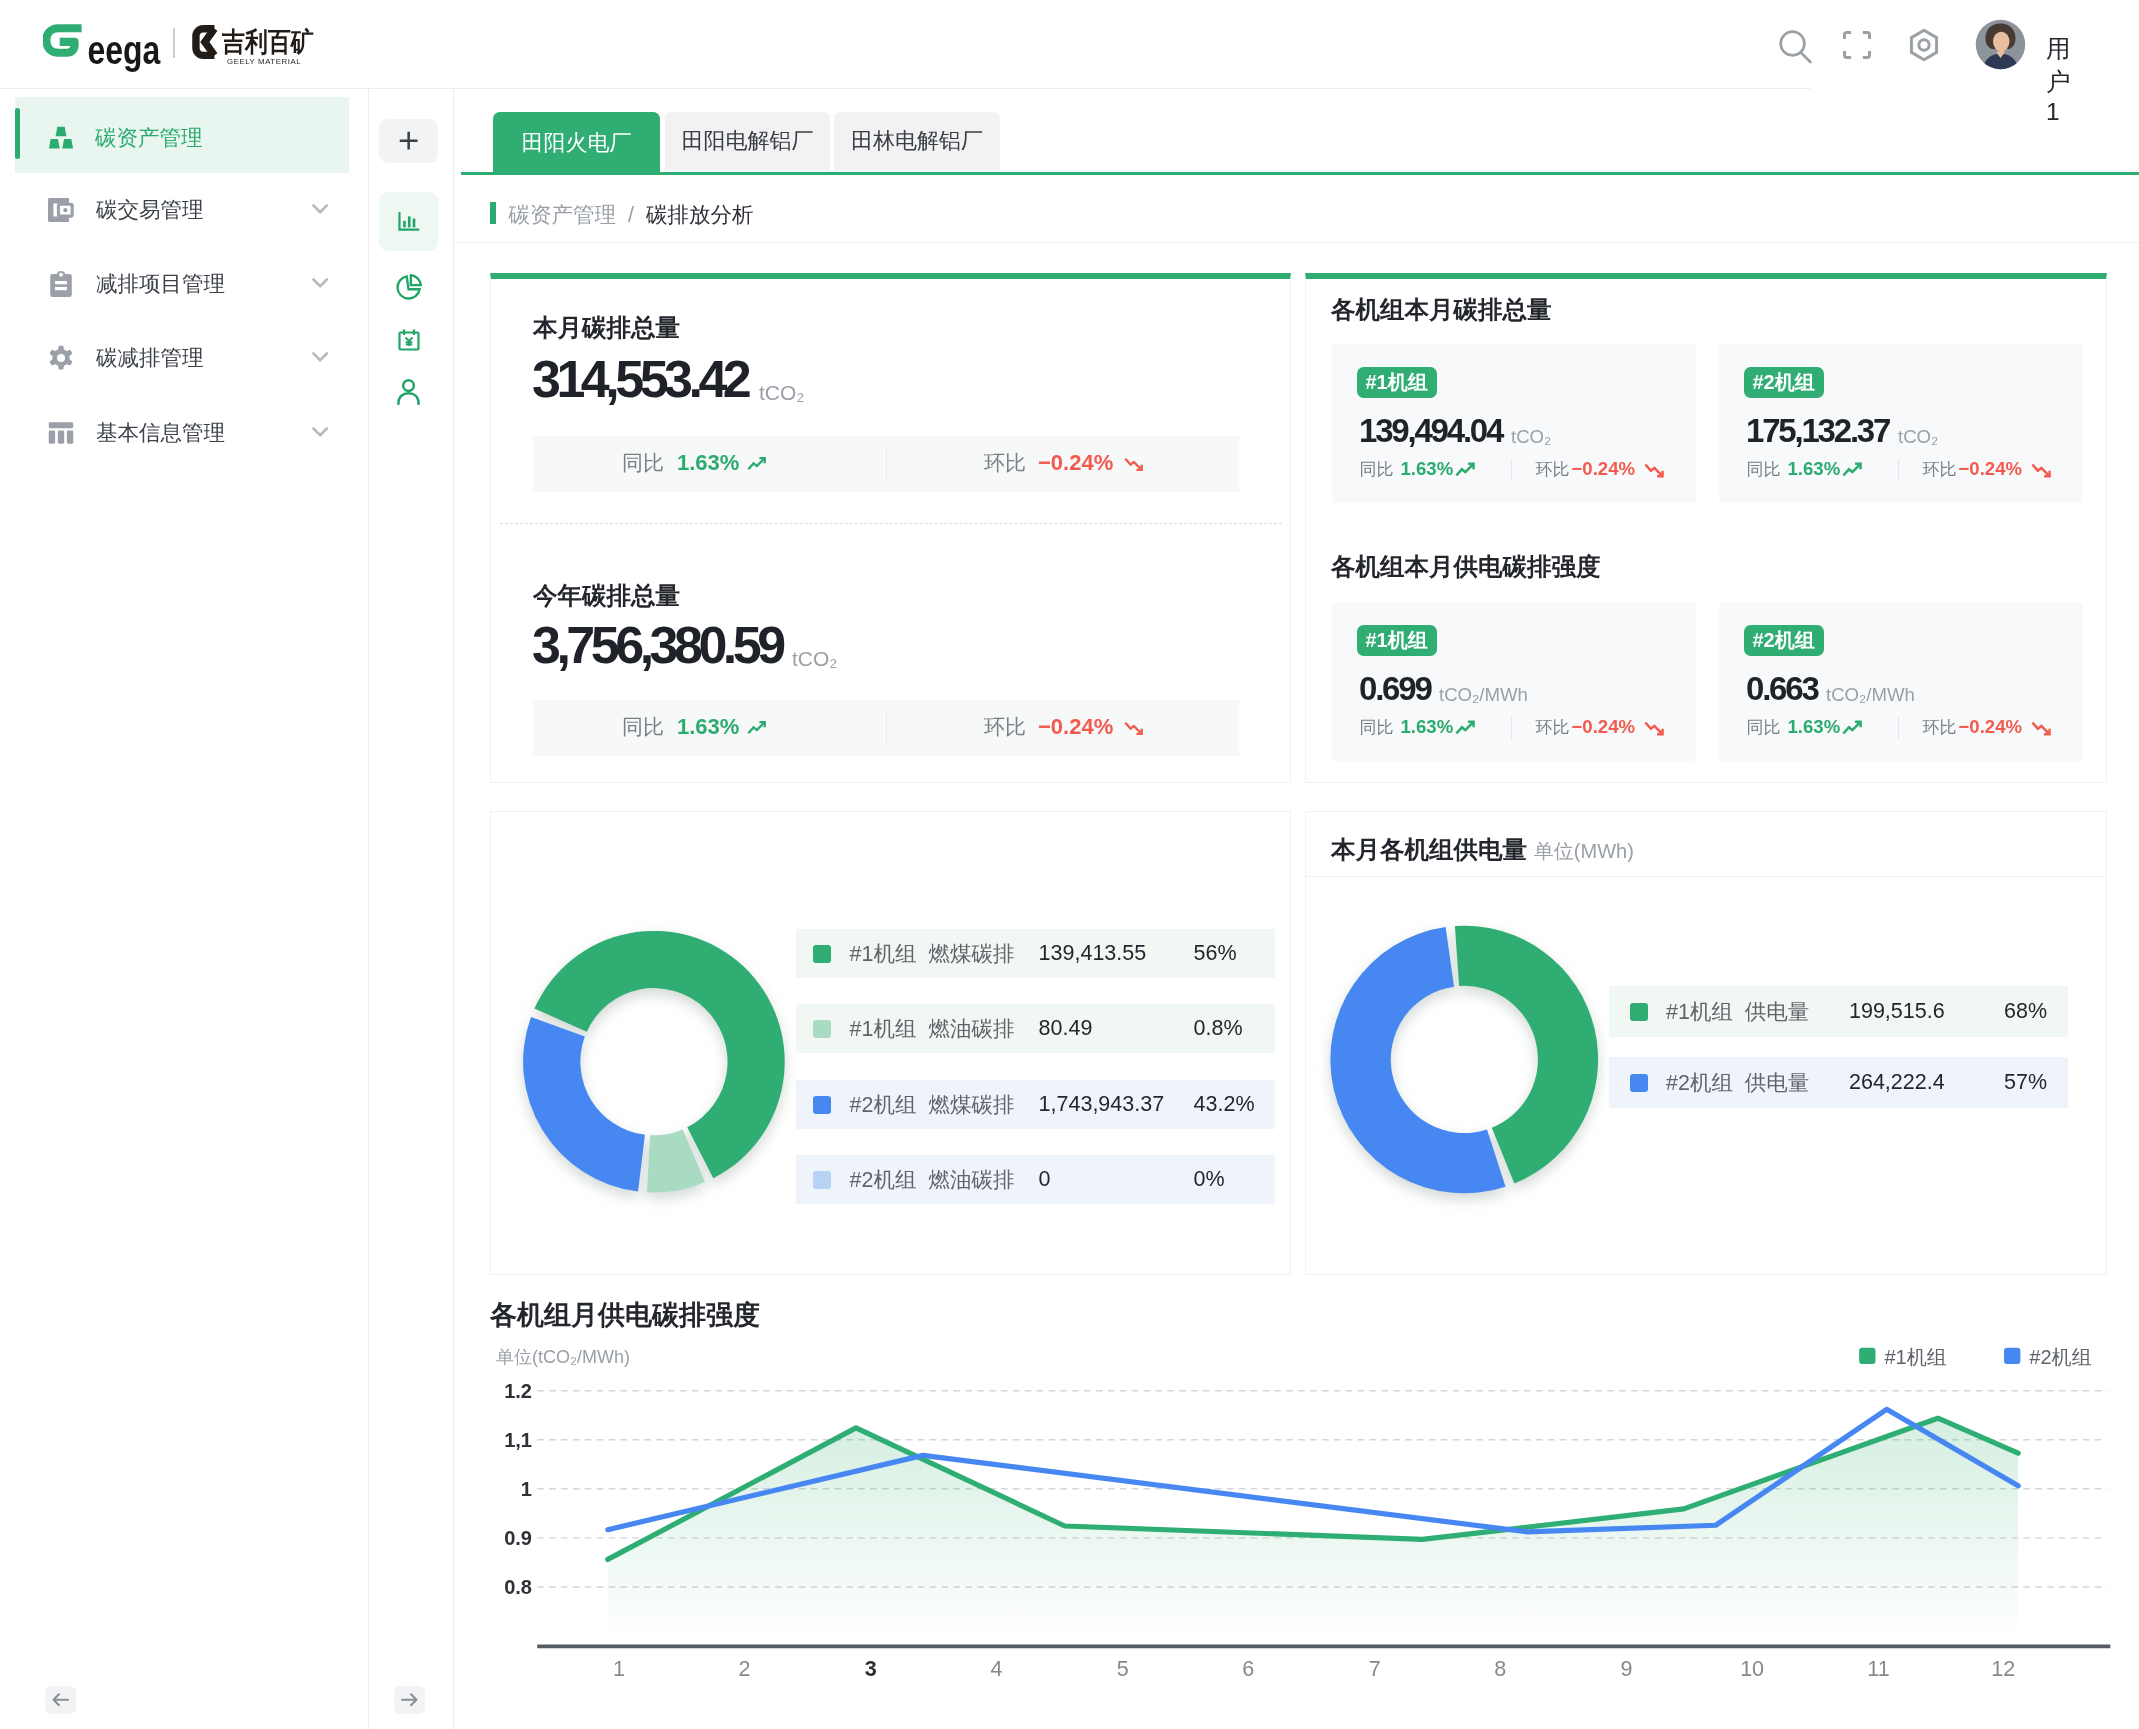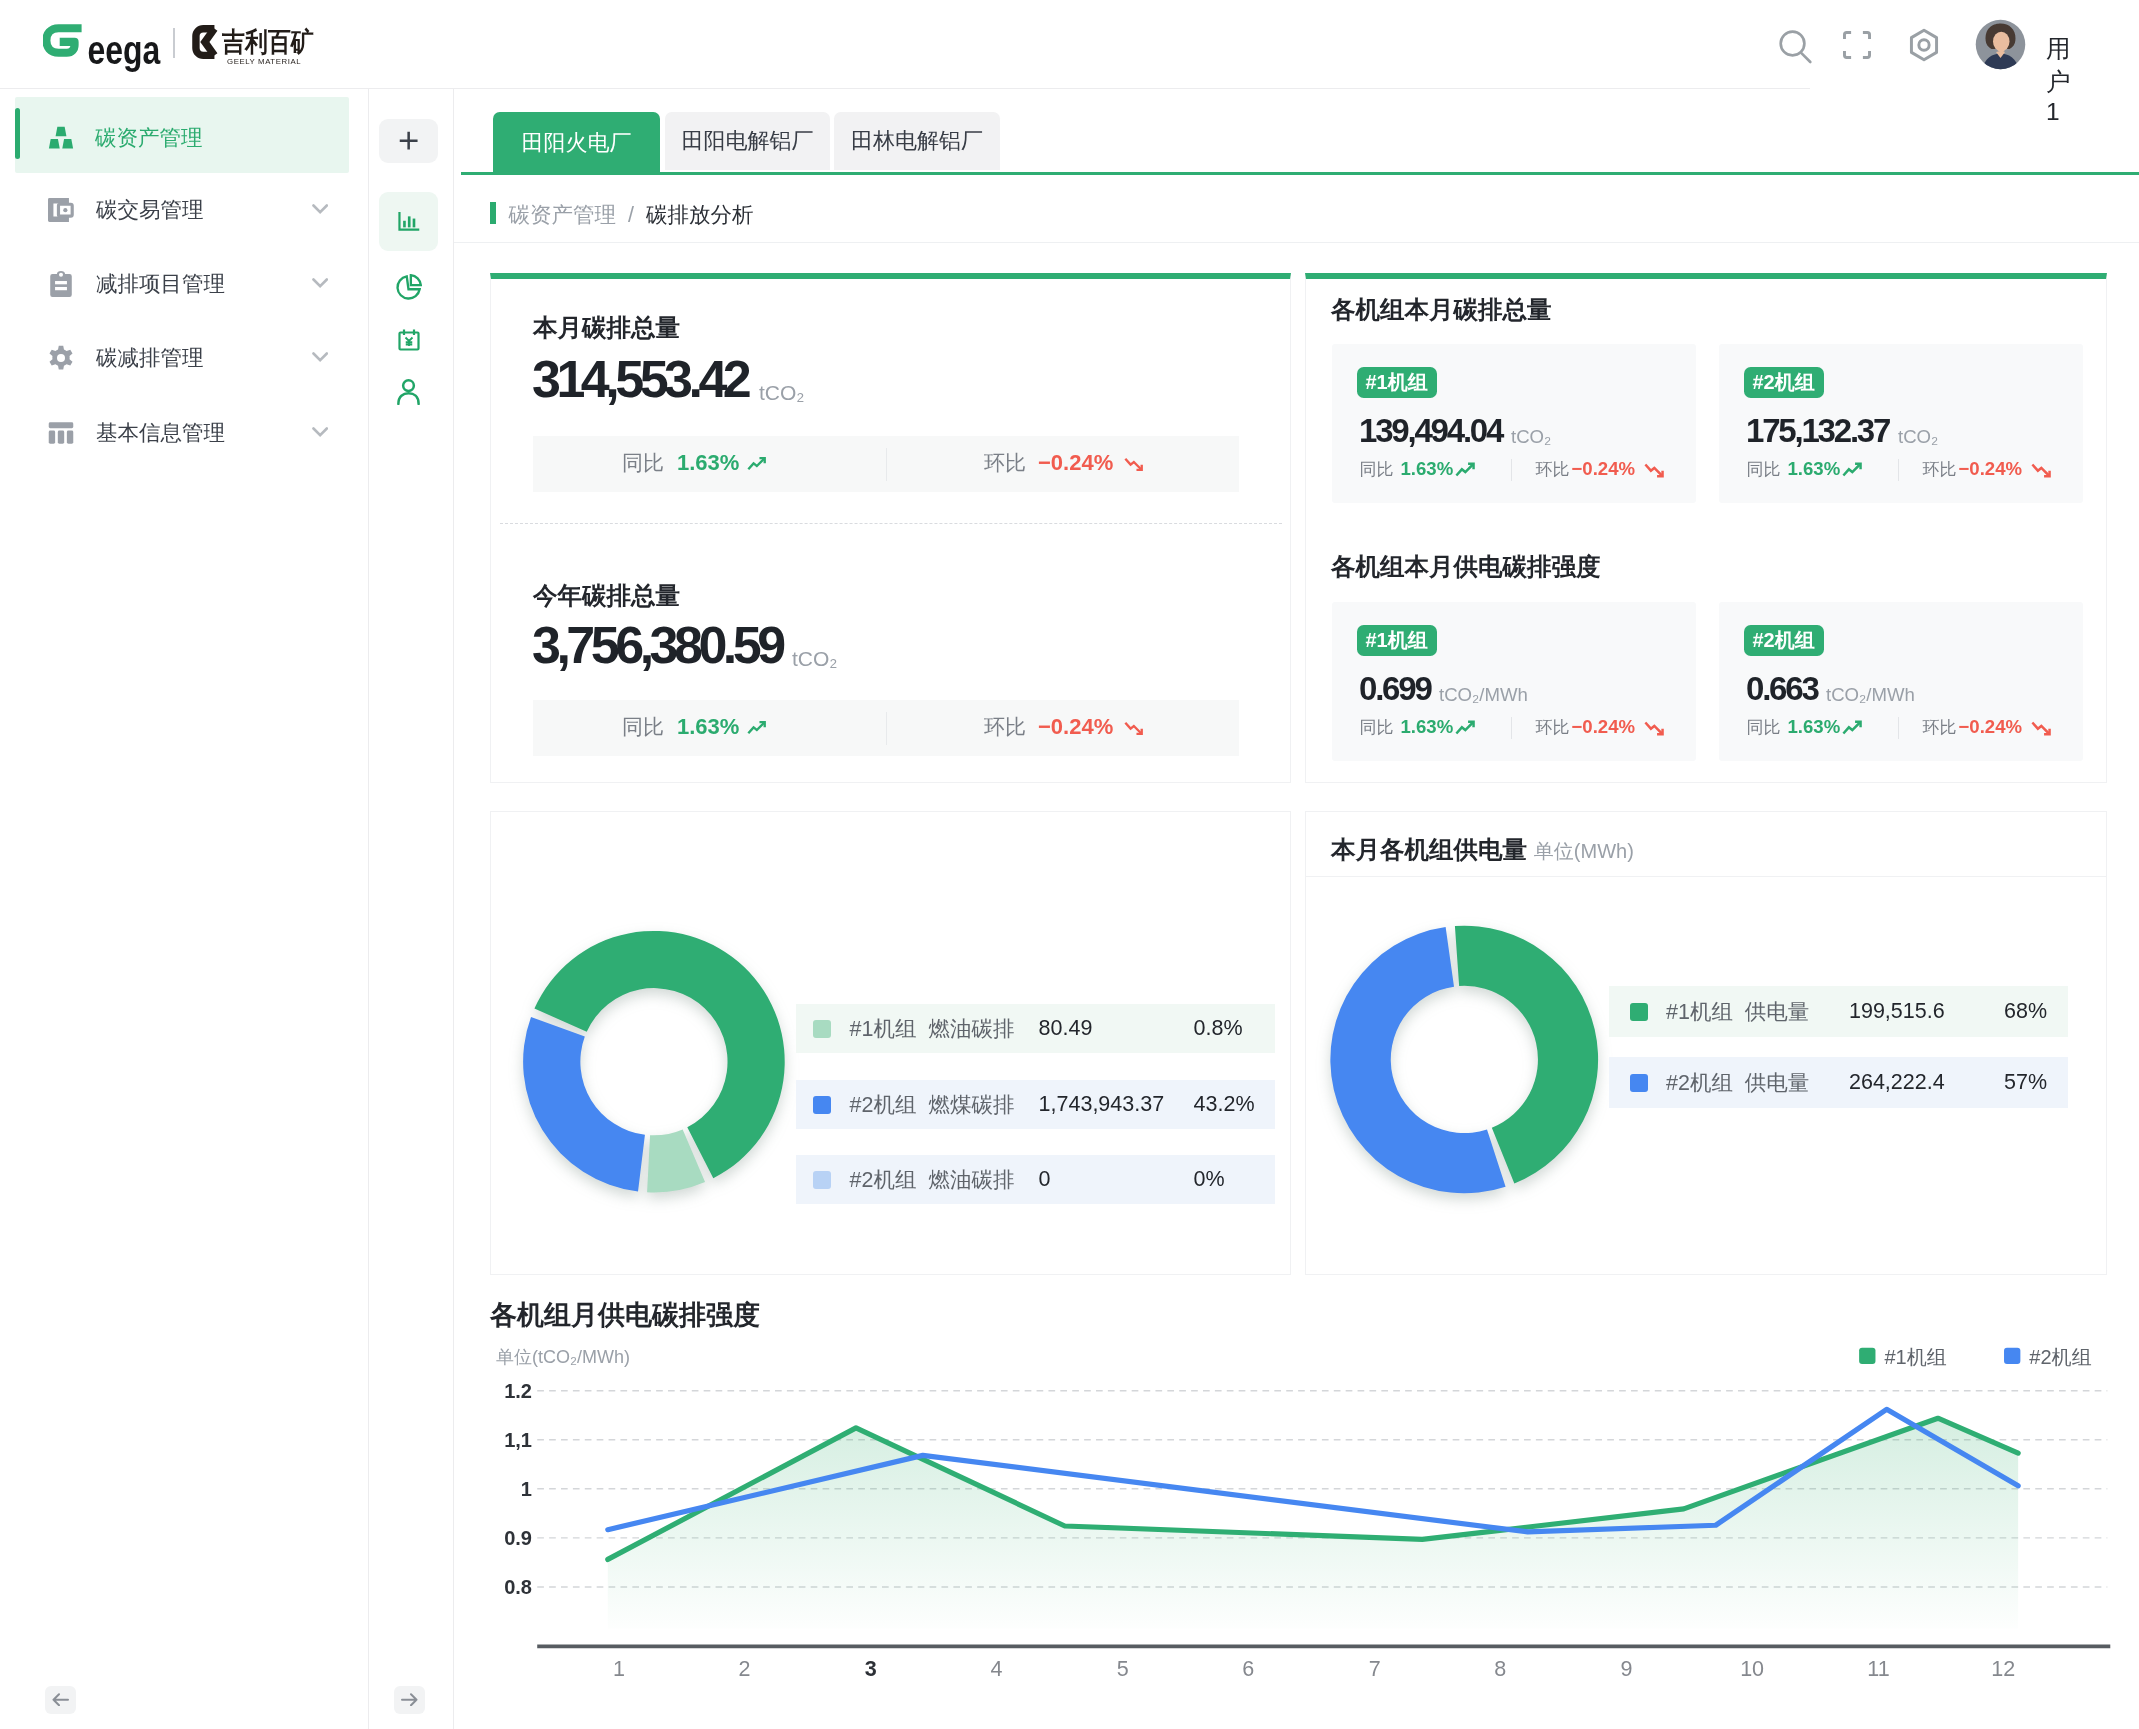--- a/index.html
+++ b/index.html
@@ -348,20 +348,26 @@
 </div>
 
 <div class="card" id="cardC">
   <svg class="abs" style="left:0;top:0" width="800" height="463" viewBox="0 0 1076 623">
     <g style="filter:drop-shadow(0px 8px 9px rgba(90,115,105,0.28))">
       <path d="M58.2 264.4 A176 176 0 1 1 298.9 492.8 L263.9 424.2 A99 99 0 1 0 128.6 295.7 Z" fill="#2fad73"></path>
       <path d="M287.8 498.0 A176 176 0 0 1 209.8 511.8 L213.8 434.9 A99 99 0 0 0 257.7 427.1 Z" fill="#a8dbc1"></path>
       <path d="M197.6 510.7 A176 176 0 0 1 53.6 275.8 L126.0 302.1 A99 99 0 0 0 206.9 434.3 Z" fill="#4687f1"></path>
     </g>
   </svg>
+  <div class="lrow rowg" style="top:117px">
+      <div class="sq" style="background:#2fad73"></div>
+      <div class="lab">#1机组&nbsp;&nbsp;燃煤碳排</div>
+      <div class="val">139,413.55</div>
+      <div class="pct">56%</div>
+    </div>
   <div class="lrow rowg" style="top:192px">
       <div class="sq" style="background:#a8dbc1"></div>
       <div class="lab">#1机组&nbsp;&nbsp;燃油碳排</div>
       <div class="val">80.49</div>
       <div class="pct">0.8%</div>
     </div>
   <div class="lrow rowb" style="top:268px">
       <div class="sq" style="background:#4687f1"></div>
       <div class="lab">#2机组&nbsp;&nbsp;燃煤碳排</div>
       <div class="val">1,743,943.37</div>

